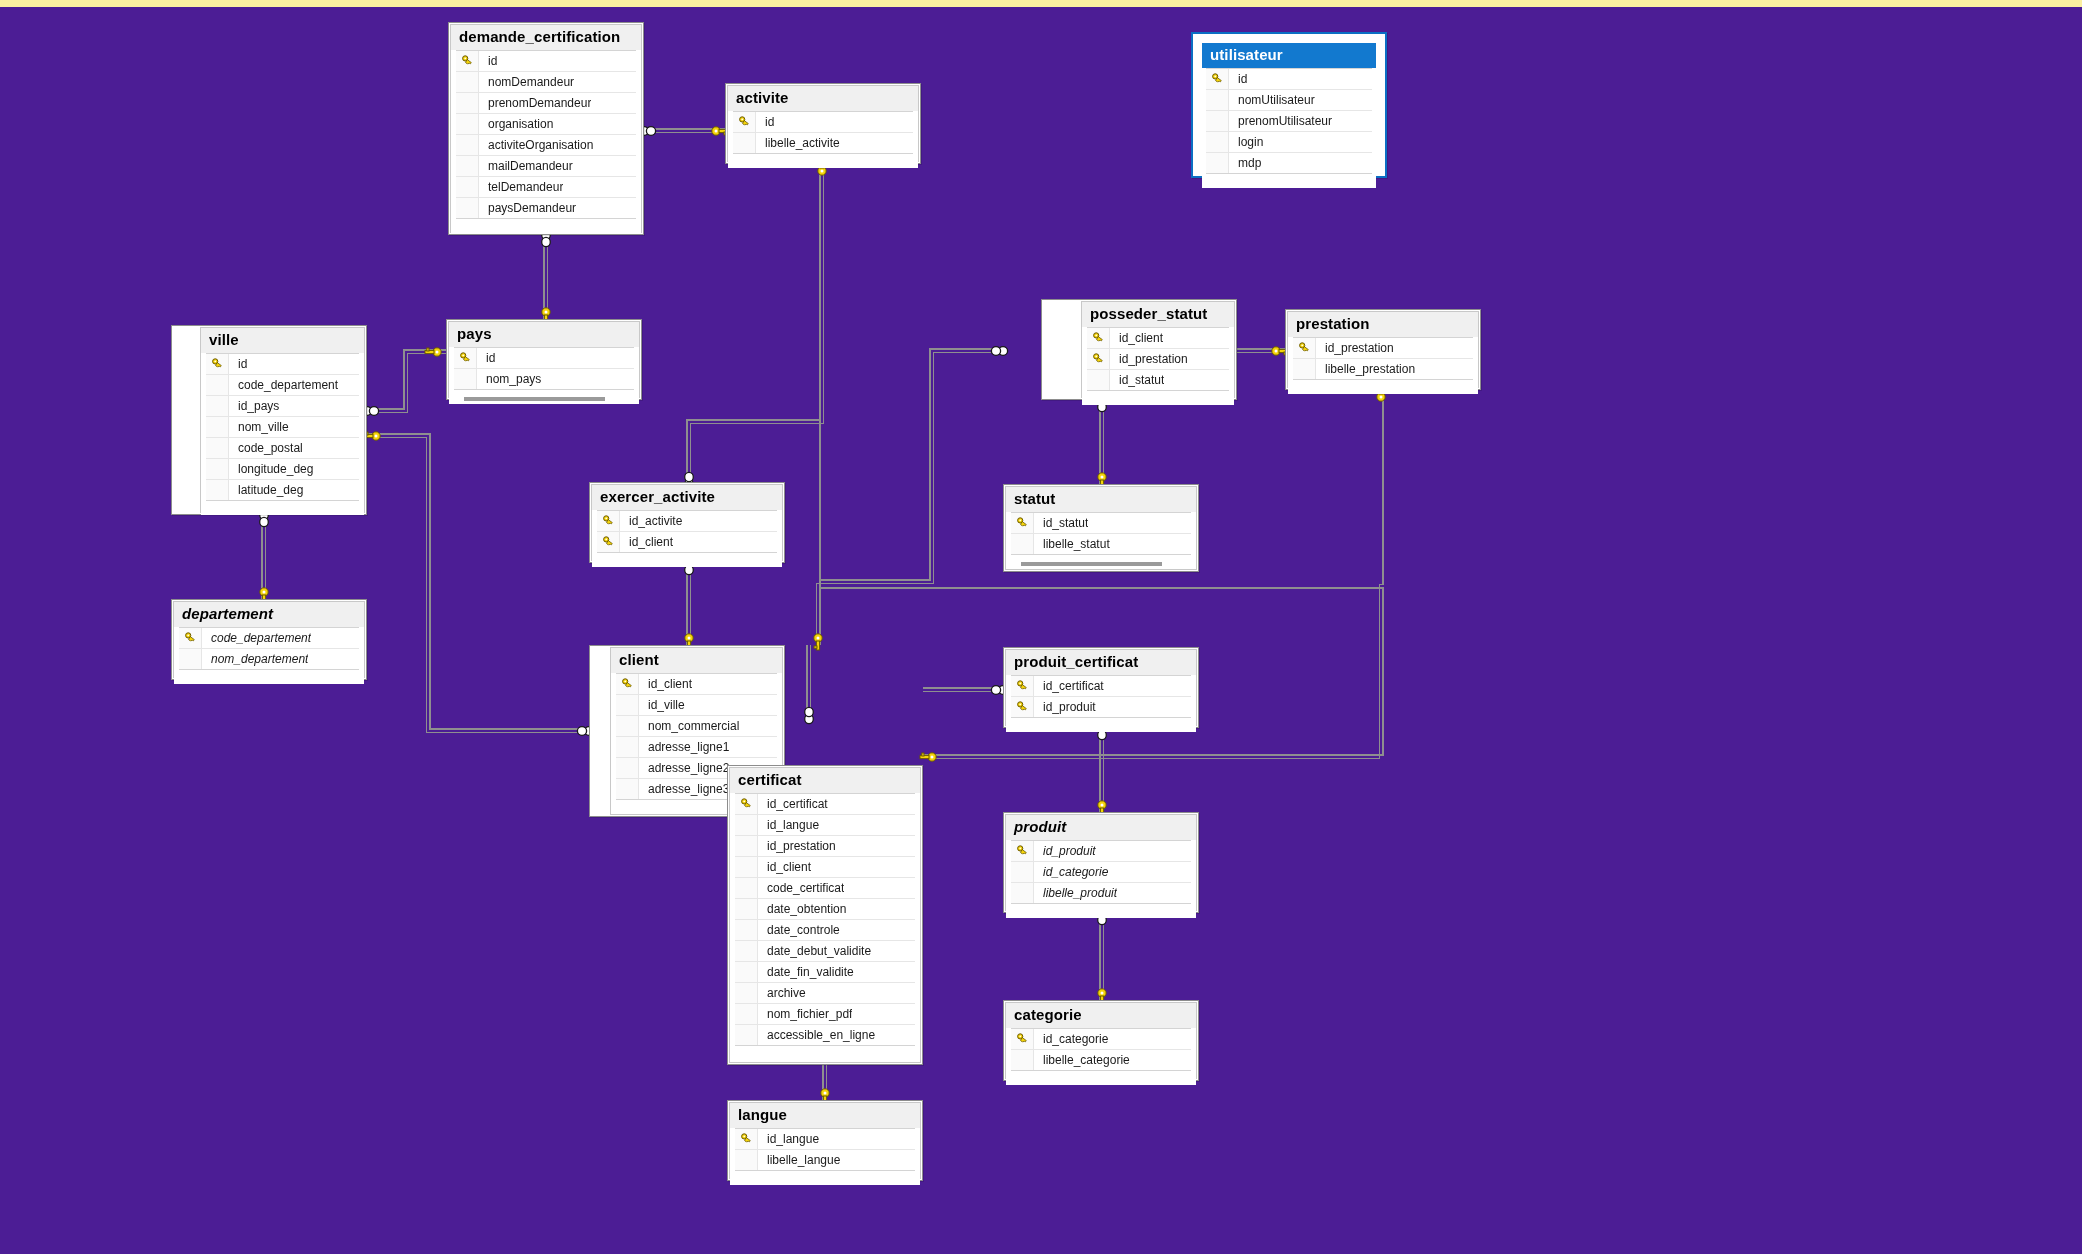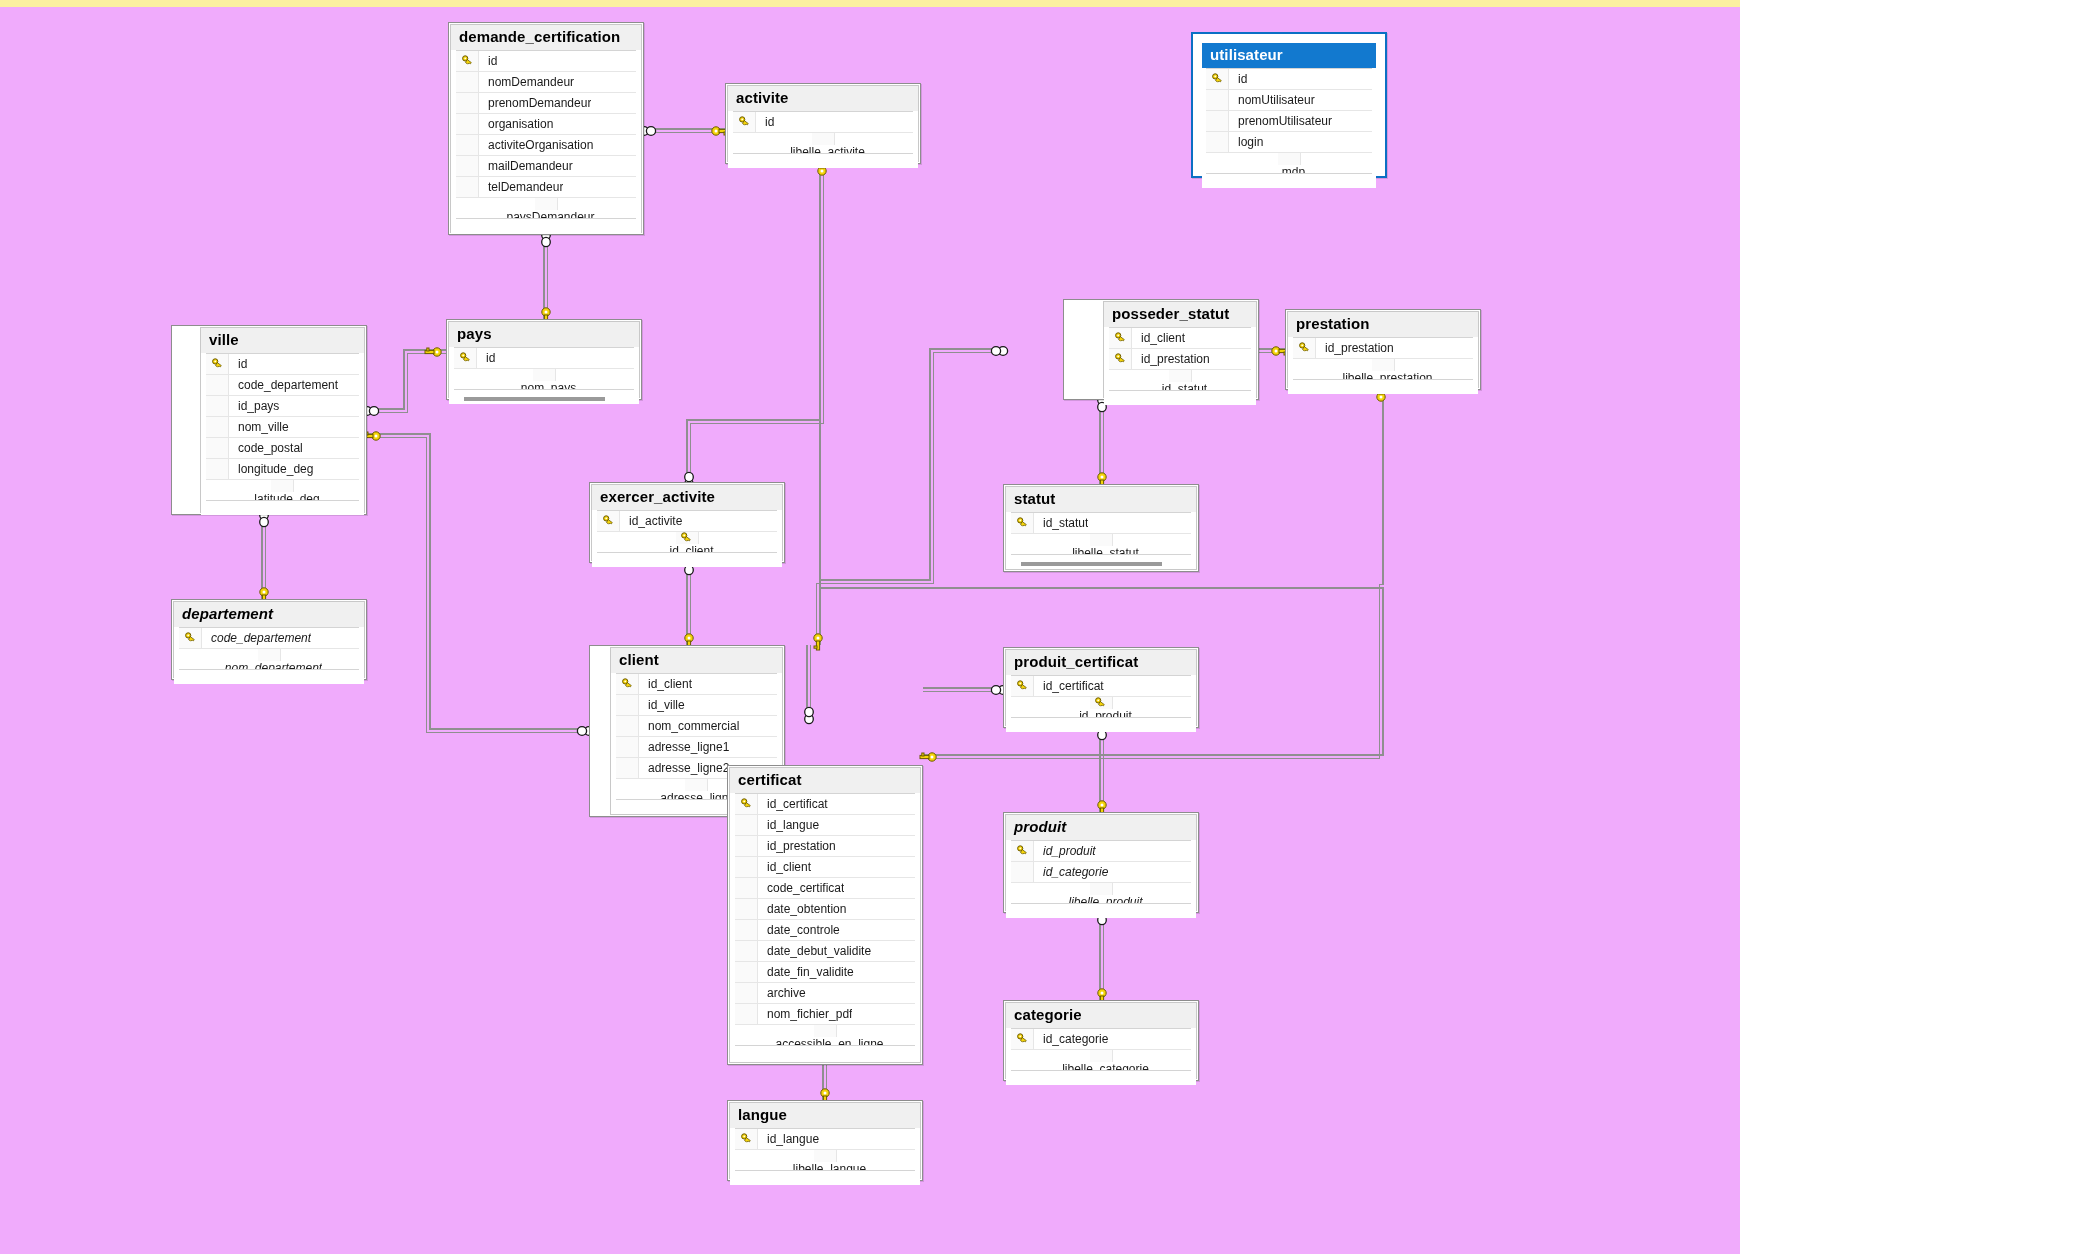--- a/index.html
+++ b/index.html
@@ -3,23 +3,23 @@
 <meta charset="utf-8">
 <title>Database Diagram</title>
 <style>
   html,body{margin:0;padding:0;background:#ffffff;}
   body{
     font-family:"Liberation Sans","DejaVu Sans",sans-serif;
     -webkit-font-smoothing:antialiased;
   }
   #canvas{
     position:relative;
-    width:1740px;
+    width:2082px;
     height:1254px;
-    background:#f0abfc;
+    background:#4c1d95;
     overflow:hidden;
   }
   #topstrip{
     position:absolute;
     left:0;top:0;
     width:2082px;height:7px;
     background:#fbf0a0;
   }
   
   #links{
@@ -63,21 +63,21 @@
   }
   .tbl .row{
     display:flex;
     align-items:center;
     height:20px;
     border-bottom:1px solid #e6e6e6;
     font-size:12px;
     color:#1a1a1a;
     background:#fff;
   }
-  .tbl .row:last-child{border-bottom:none;flex-direction:column;}
+  .tbl .row:last-child{border-bottom:none;}
   .tbl .keycell{
     width:22px;
     min-width:22px;
     height:100%;
     border-right:1px solid #e6e6e6;
     background:#fafafa;
     display:flex;align-items:center;justify-content:center;
   }
   .tbl .fieldname{
     padding-left:9px;
@@ -402,21 +402,21 @@
             <div class="row">
               <div class="keycell"></div>
               <div class="fieldname">nom_pays</div>
             </div>
           </div>
           <div class="foot">
             <div class="scroll"></div>
           </div>
         </div>
       </div>
-      <div class="tbl" style="left: 1063px; top: 299px; width: 196px; height: 101px; padding-left: 39px;">
+      <div class="tbl" style="left: 1041px; top: 299px; width: 196px; height: 101px; padding-left: 39px;">
         <div class="inner">
           <div class="hdr">posseder_statut</div>
           <div class="rows">
             <div class="row">
               <div class="keycell">
                 <svg class="keyglyph" width="11" height="11" viewBox="0 0 11 11">
                   <circle cx="3.2" cy="3.4" r="2.6" fill="#f5d40a" stroke="#6b5a00" stroke-width="1"></circle>
                   <circle cx="3.2" cy="3.4" r="0.8" fill="#fff"></circle>
                   <path d="M5 4.4 L9.3 7.6 L8.3 8.8 L7.5 8.2 L6.9 8.9 L6.1 8.3 L5.4 9 L3.6 7.6 Z" fill="#f5d40a" stroke="#6b5a00" stroke-width="0.8" stroke-linejoin="round"></path>
                 </svg>

